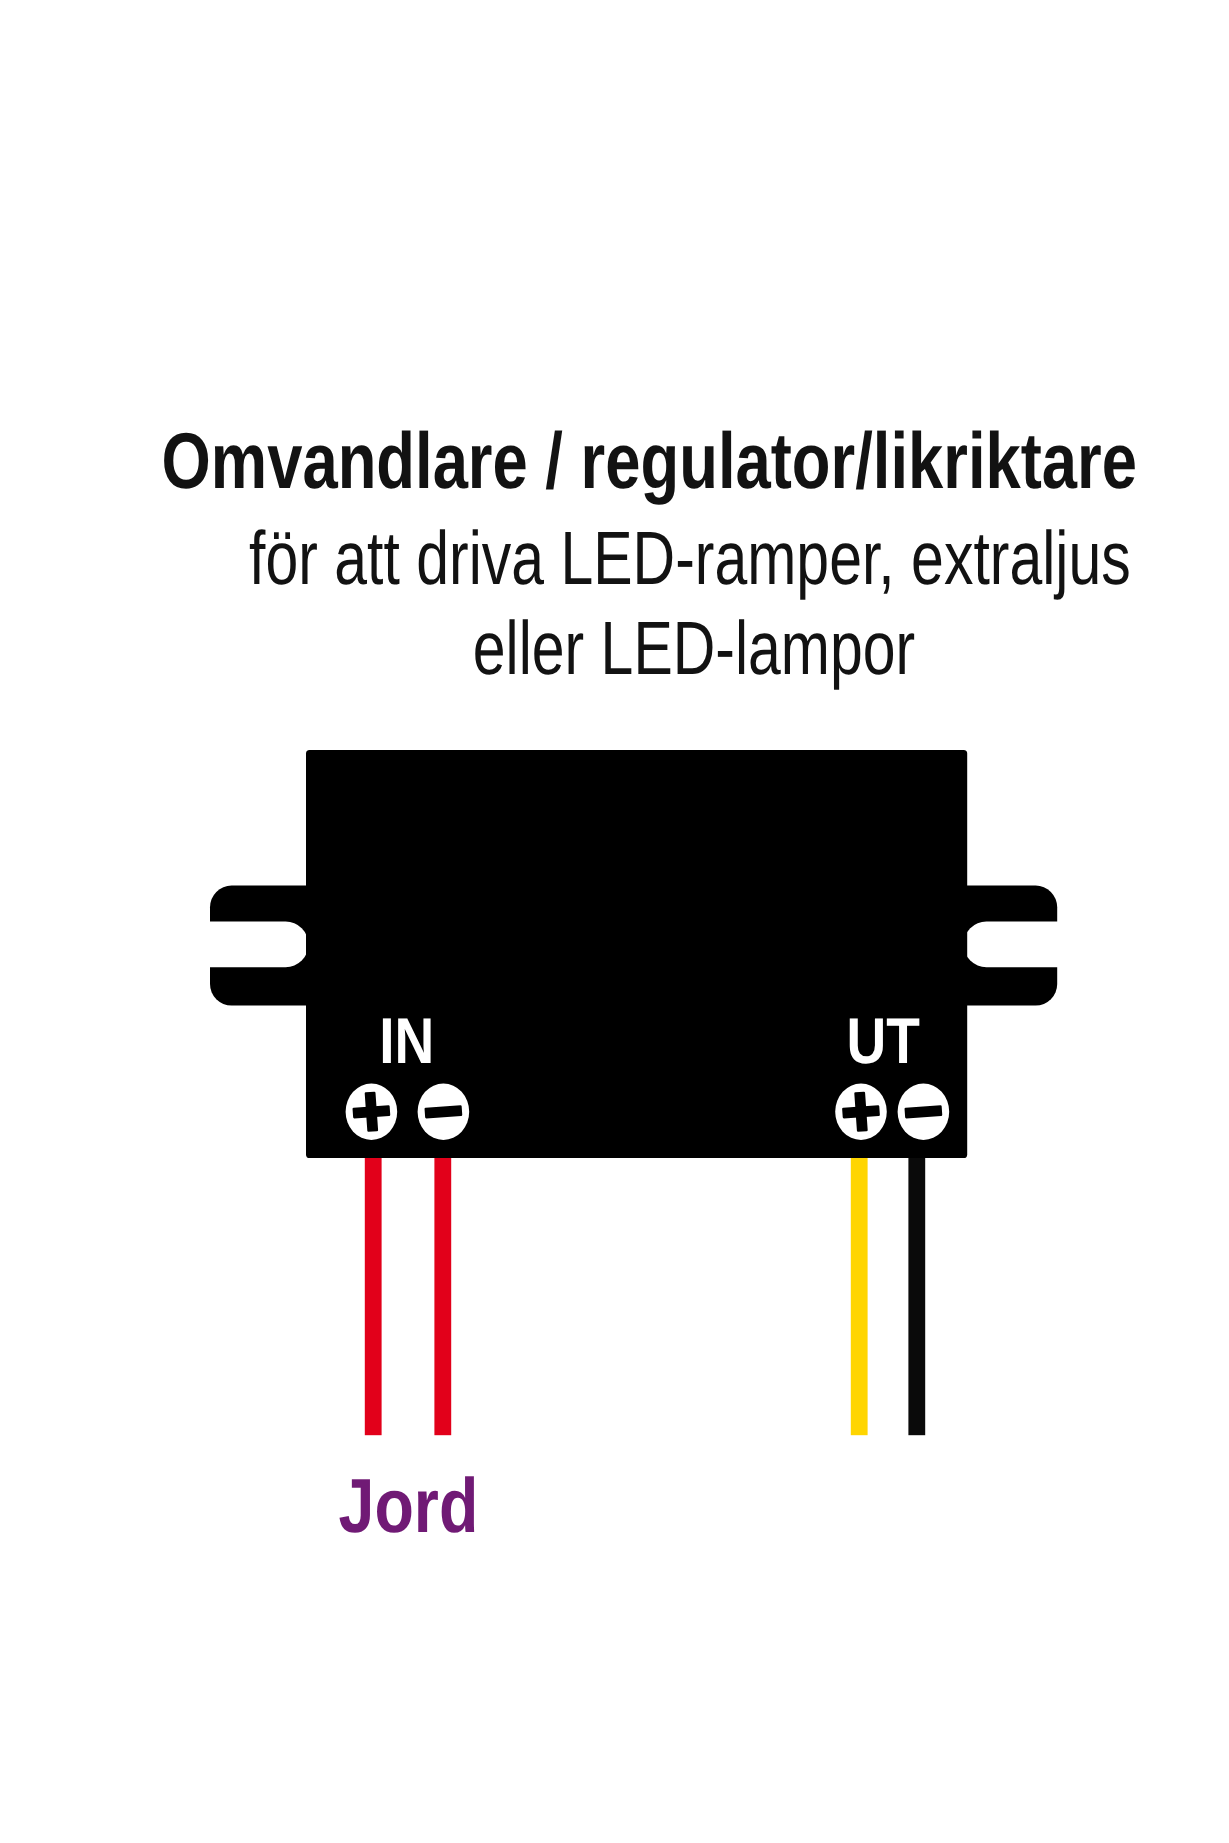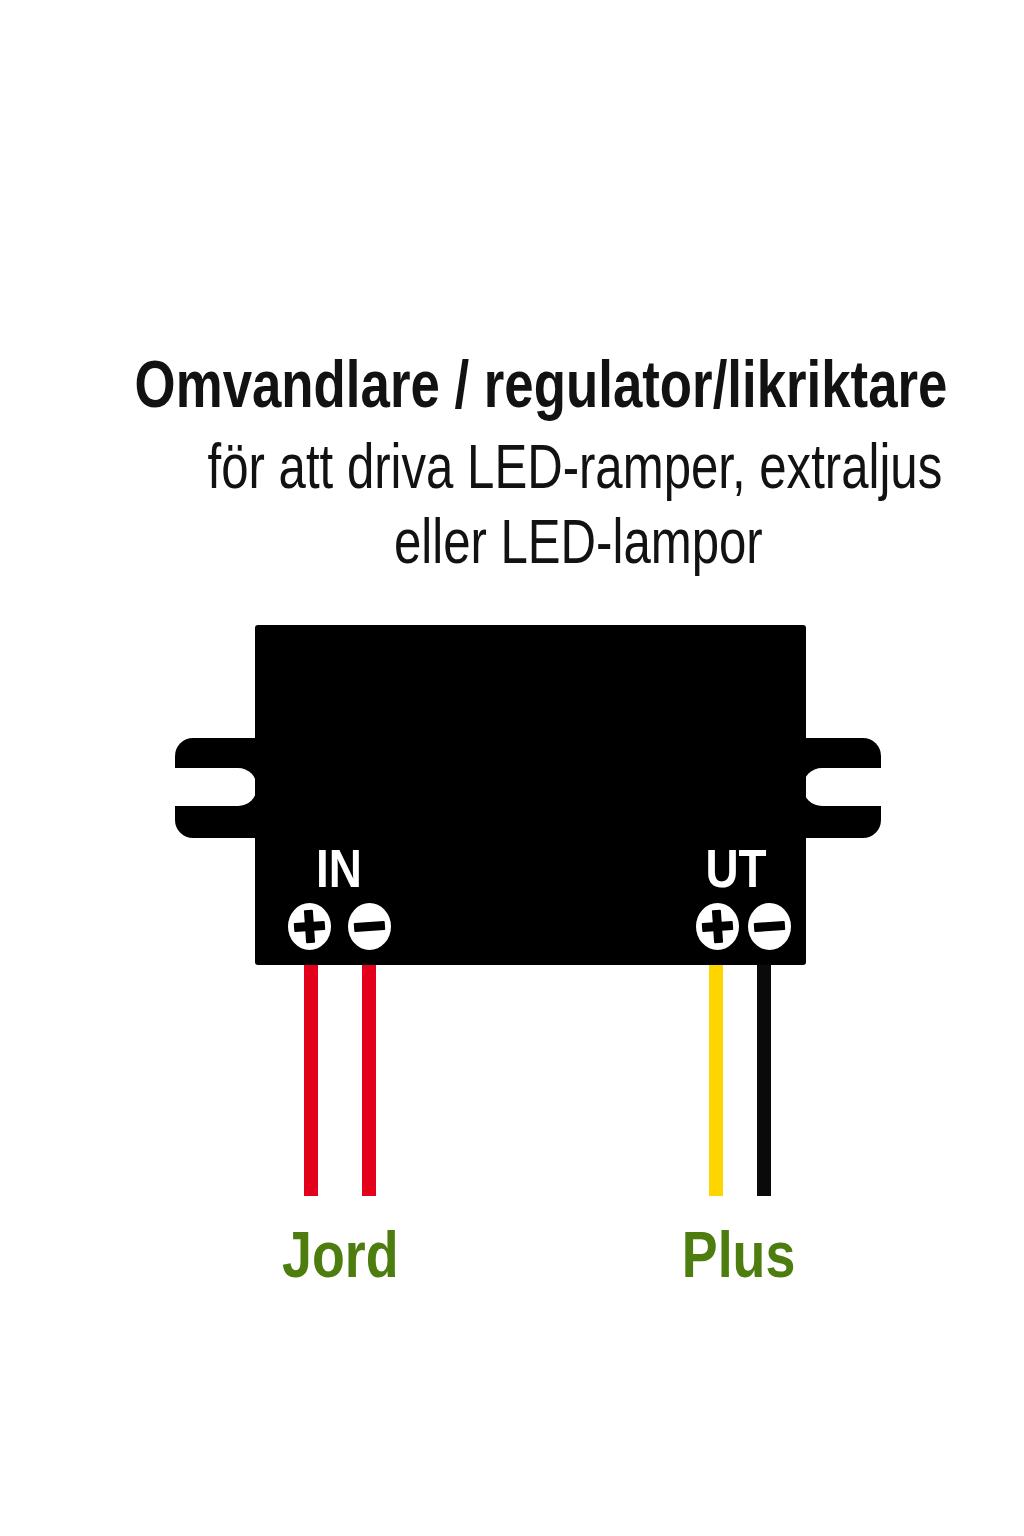--- a/index.html
+++ b/index.html
@@ -172,21 +172,21 @@
 
   
   .wire-label {
     position: absolute;
     top: 1220px;
     width: 220px;
     text-align: center;
     font-size: 64px;
     line-height: 70px;
     font-weight: 700;
-    color: #4d7c0f;
+    color: #701a75;
     white-space: nowrap;
     z-index: 1;
   }
   .wire-label.ground { left: 230px; }
   .wire-label.plus   { left: 629px; }
 </style>
 </head>
 <body>
 
 <div class="canvas">
@@ -234,17 +234,14 @@
       <span class="sym sym-plus"></span>
     </div>
     <div class="terminal ut-minus">
       <span class="sym sym-minus"></span>
     </div>
   </div>
 
   <div class="wire-label ground">
     <span class="cond c84">Jord</span>
   </div>
-  <div class="wire-label plus">
-    <span class="cond c84">Plus</span>
-  </div>
 
 </div>
 
 </body></html>

